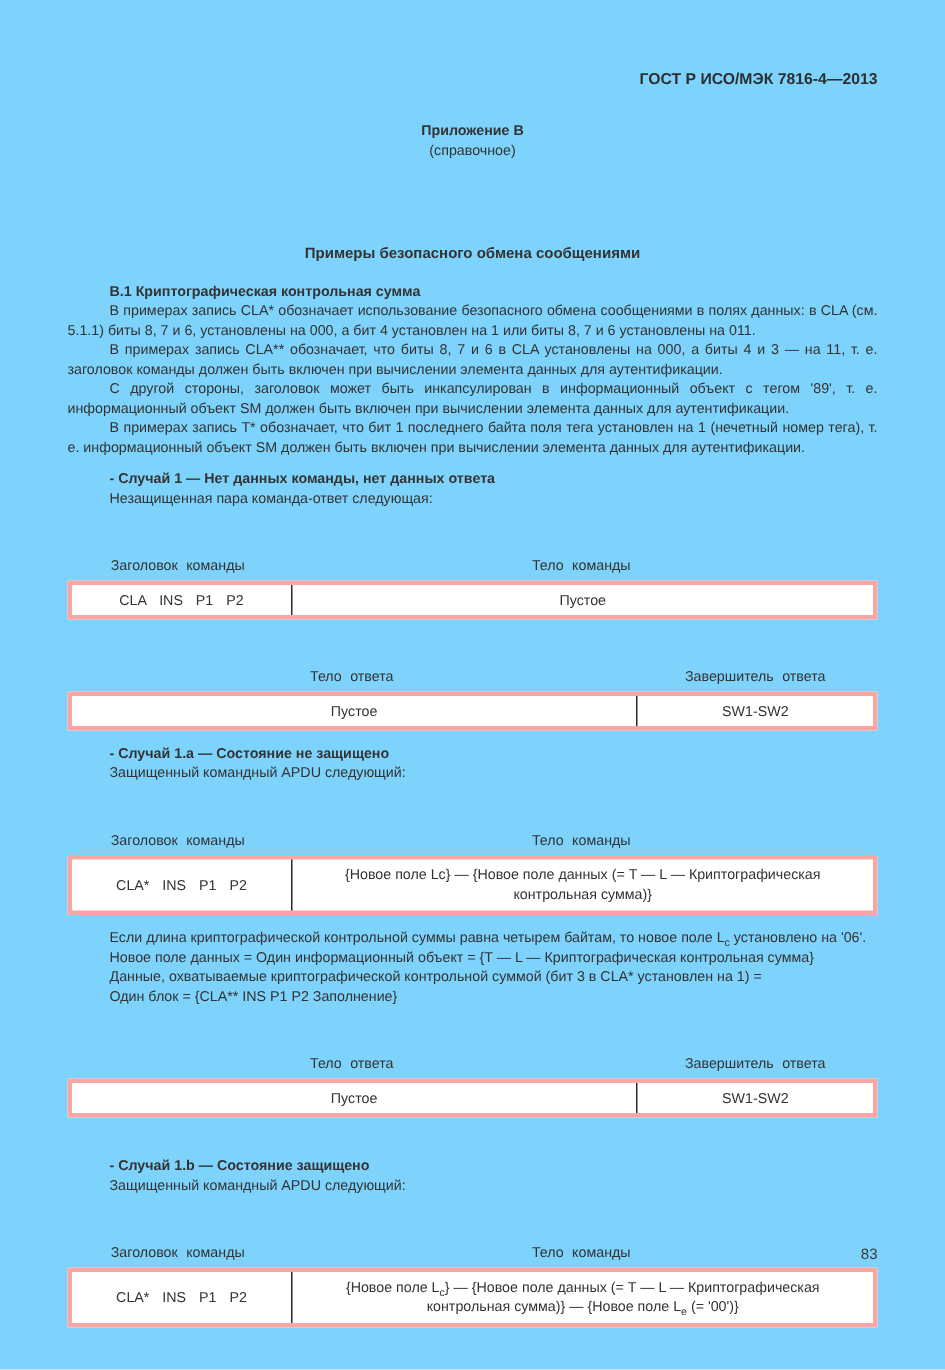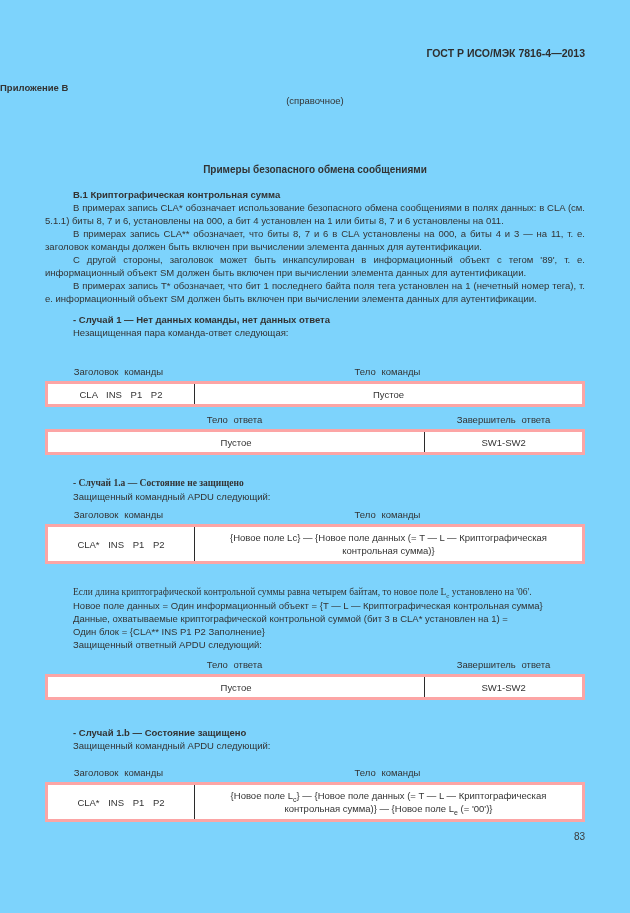--- a/index.html
+++ b/index.html
@@ -15,38 +15,38 @@
     padding-top:47px;
     overflow:hidden;
   }
   .doc-code {
     margin:0 45px;
     text-align:right;
     font-weight:700;
     font-size:10.5px;
     color:#2e2e2e;
   }
-  .annex-title { margin-top:21px; text-align:left; font-weight:700; }
+  .annex-title { margin-top:21px; text-align:center; font-weight:700; }
   .annex-sub   { text-align:center; }
   .main-title  { margin-top:56px; text-align:center; font-weight:700; font-size:10px; }
   .content { margin:12px 45px 0; width:540px; }
   .sec-heading { font-weight:700; text-indent:28px; }
   .para { text-align:justify; text-indent:28px; }
   .case-heading { font-weight:700; text-indent:28px; }
   .line { text-indent:28px; }
   .mt8  { margin-top:8px; }
-  .mt9  { margin-top:22px;font-family:Liberation Serif, serif; }
+  .mt9  { margin-top:9px; }
   .mt11 { margin-top:26px; }
   .mt14 { margin-top:14px; }
   .mt26 { margin-top:26px; }
   .mt5  { margin-top:5px; }
   .mt6  { margin-top:6px; }
   .mt7  { margin-top:7px; }
   
-  .tbl-head { display:flex; word-spacing:3px; }
+  .tbl-head { display:flex; word-spacing:3px;margin-top:32px; }
   .tbl-head > div { text-align:center; }
   .cmd-w-left  { width:147px; }
   .cmd-w-right { width:391px; }
   .resp-w-left { width:379px; }
   .resp-w-right{ width:159px; }
   
   .tbl { display:flex; border:3px solid #fca5a5; margin-top:3px; background:#ffffff; }
   .tbl .cell { display:flex; align-items:center; min-height:20px; padding:1px 6px; }
   .tbl .cell + .cell { border-left:1px solid #2b2b2b; }
   .tbl .cell > div { width:100%; text-align:center; }
@@ -120,21 +120,20 @@
         </div>
       <div class="cell cmd-w-right">
           <div>{Новое поле Lc} — {Новое поле данных (= T — L — Криптографическая контрольная сумма)}</div>
         </div>
     </div>
 
     <p class="para mt9"><span>Если длина криптографической контрольной суммы равна четырем байтам, то новое поле L</span><sub>c</sub><span> установлено на '06'.</span></p>
     <div class="line">Новое поле данных = Один информационный объект = {T — L — Криптографическая контрольная сумма}</div>
     <div class="line">Данные, охватываемые криптографической контрольной суммой (бит 3 в CLA* установлен на 1) =</div>
     <div class="line">Один блок = {CLA** INS P1 P2 Заполнение}</div>
-    <div class="line">Защищенный ответный APDU следующий:</div>
 
     <div class="tbl-head mt7">
       <div class="resp-w-left">Тело ответа</div>
       <div class="resp-w-right">Завершитель ответа</div>
     </div>
     <div class="tbl">
       <div class="cell resp-w-left">
           <div>Пустое</div>
         </div>
       <div class="cell resp-w-right">

